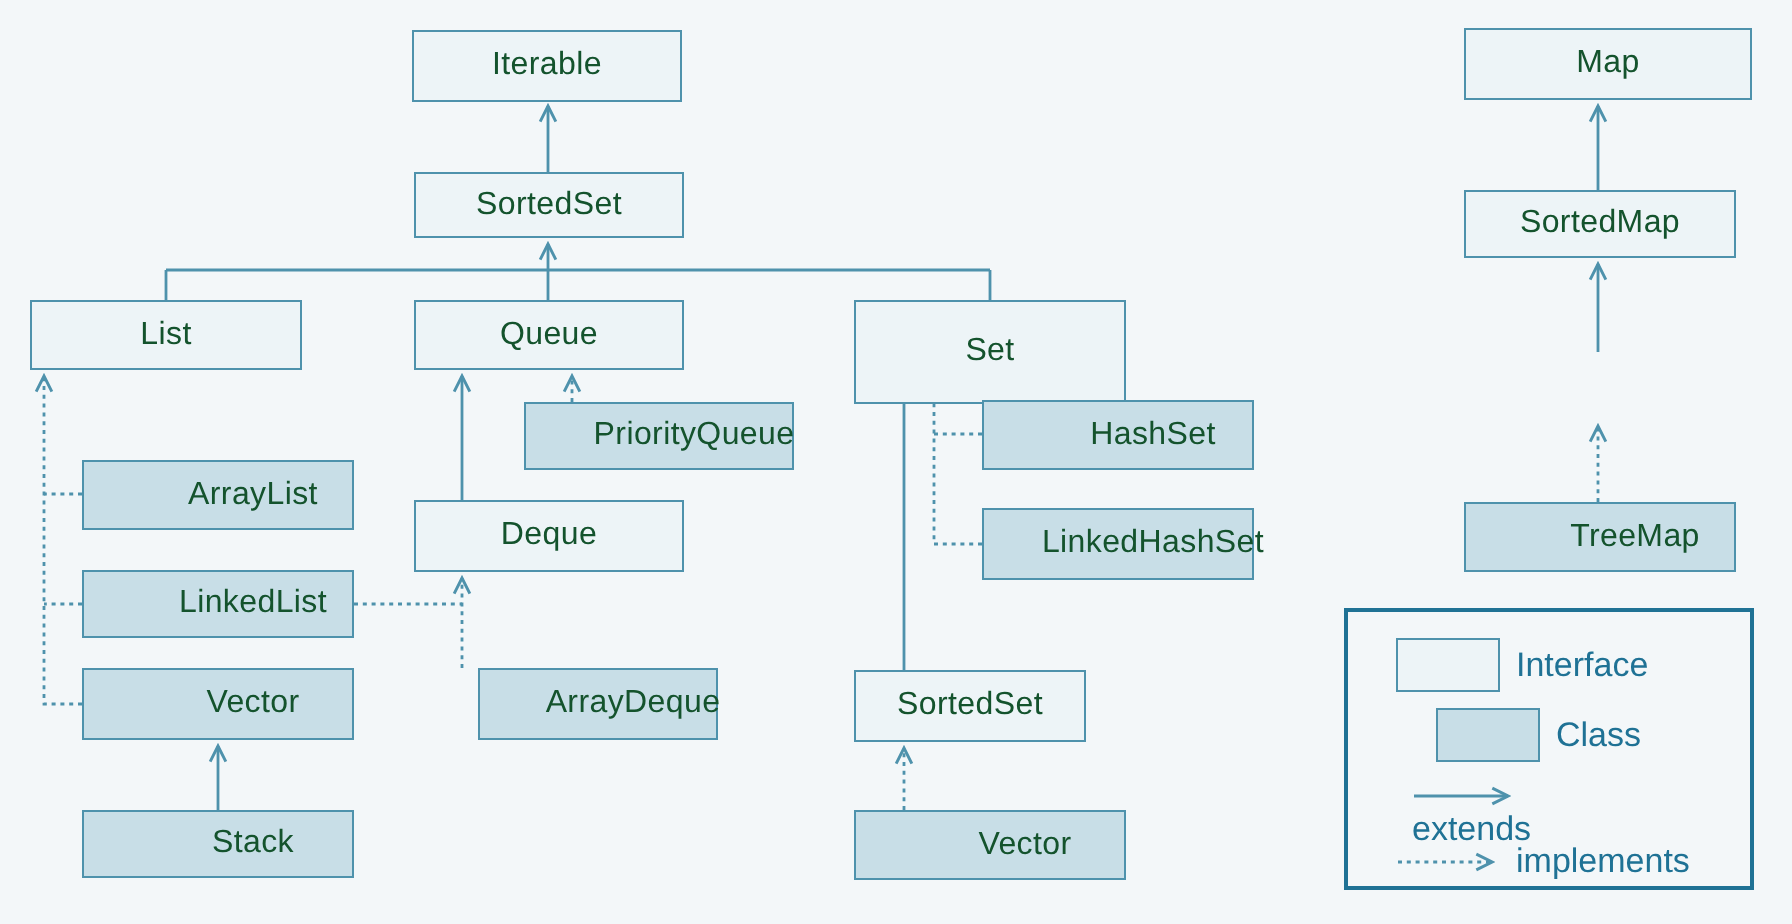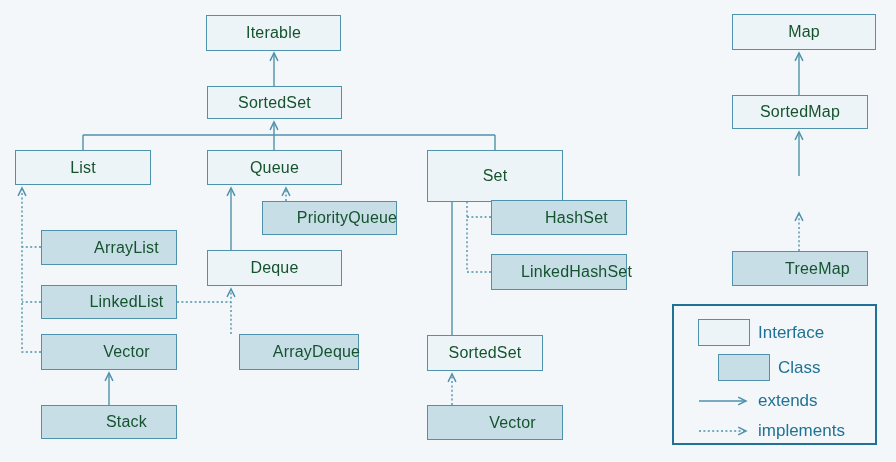--- a/index.html
+++ b/index.html
@@ -82,21 +82,21 @@
 
   <div id="legend">
     <div class="legend-row" style="top:13px;">
       <div class="legend-swatch interface"></div>
       <div class="legend-label">Interface</div>
     </div>
     <div class="legend-row" style="top:48px;padding-left:20px;">
       <div class="legend-swatch class"></div>
       <div class="legend-label">Class</div>
     </div>
-    <div class="legend-row" style="top:85px;">
+    <div class="legend-row" style="top:85px;flex-direction:column;">
       <svg class="legend-arrow" width="52" height="14" viewBox="0 0 52 14">
         <line x1="1" y1="7" x2="48" y2="7" stroke="#4e92ac" stroke-width="1.4" marker-end="url(#arrowhead)"></line>
       </svg>
       <div class="legend-label">extends</div>
     </div>
     <div class="legend-row" style="top:115px;">
       <svg class="legend-arrow" width="52" height="14" viewBox="0 0 52 14">
         <line x1="1" y1="7" x2="48" y2="7" stroke="#4e92ac" stroke-width="1.4" stroke-dasharray="2 2.4" marker-end="url(#arrowhead)"></line>
       </svg>
       <div class="legend-label">implements</div>

